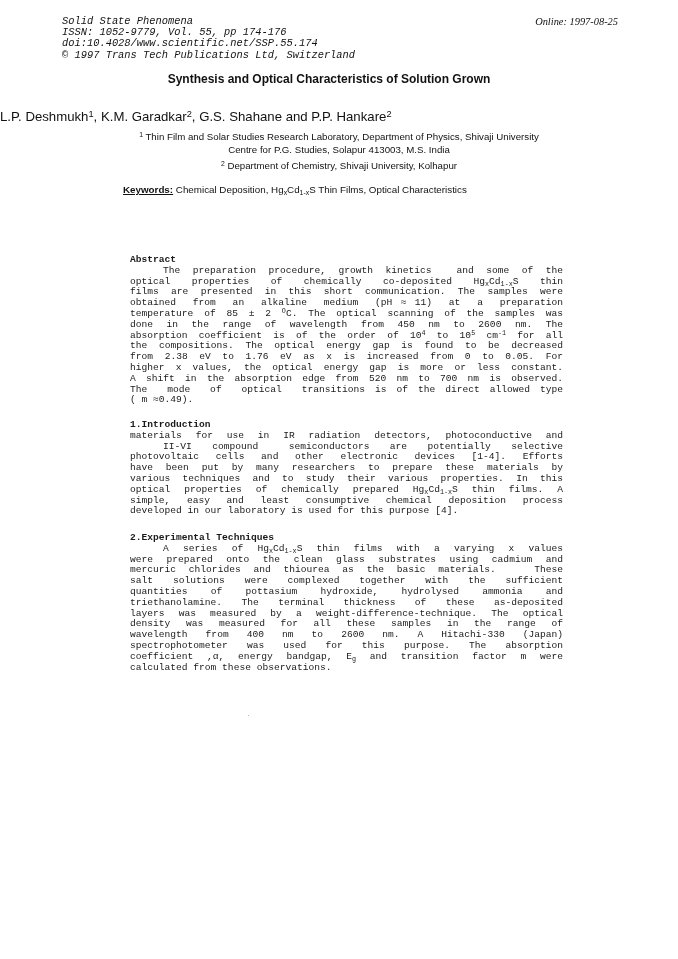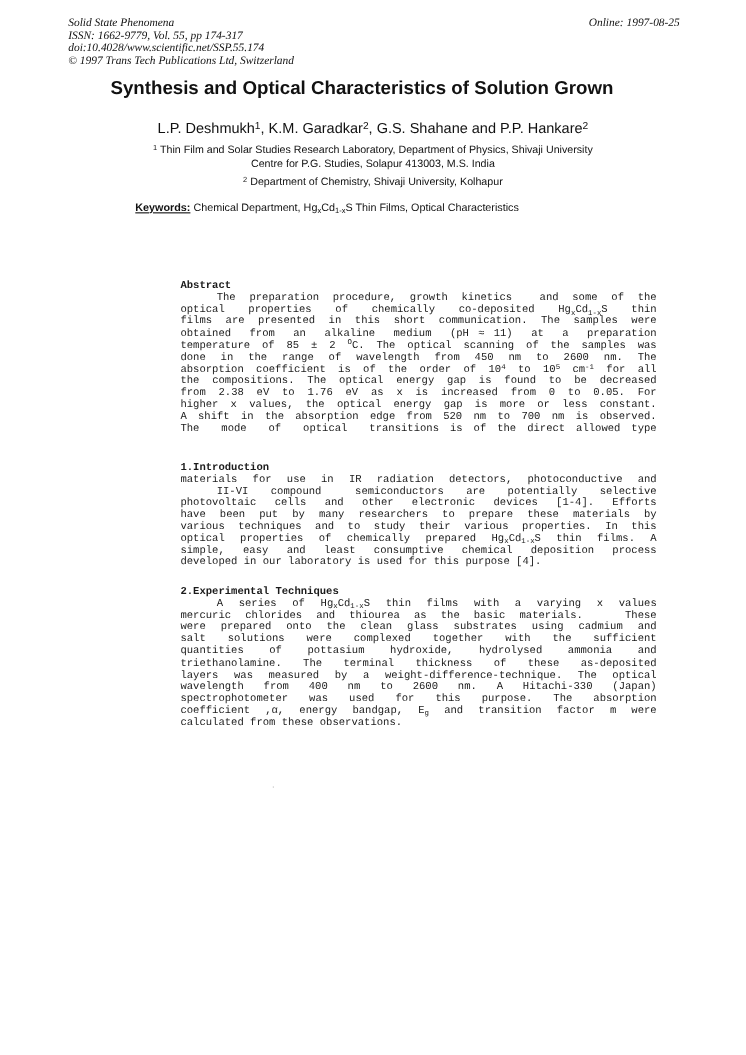--- a/index.html
+++ b/index.html
@@ -1,52 +1,52 @@
 <!DOCTYPE html>
 <html><head>
   <meta charset="utf-8">
   <style>
     html, body { margin: 0; padding: 0; background: #ffffff; }
     body { width: 678px; height: 959px; position: relative; overflow: hidden; color: #111; }
     .page { position: absolute; left: 0; top: 0; width: 678px; height: 959px; background: #fff; }
 
-    .journal { position: absolute; left: 62px; top: 16px; font-family: Liberation Serif, serif; font-style: italic; font-size: 10.4px; line-height: 11.2px; color: #111; }
+    .journal { position: absolute; left: 62px; top: 16px; font-family: Liberation Mono, monospace; font-style: italic; font-size: 10.4px; line-height: 11.2px; color: #111; }
     .online { position: absolute; right: 60px; top: 16px; font-family: Liberation Serif, serif; font-style: italic; font-size: 10.4px; line-height: 11.2px; color: #111; }
 
-    .title { position: absolute; left: 0; width: 658px; top: 72px; text-align: center; font-family: "Liberation Sans", sans-serif; font-weight: bold; font-size: 17px; line-height: 15px; color: #111; }
-    .authors { position: absolute; left: 0; width: 678px; top: 109px; text-align: center; font-family: "Liberation Sans", sans-serif; font-size: 13.2px; line-height: 16px; color: #111; }
+    .title { position: absolute; left: 0; width: 658px; top: 72px; text-align: center; font-family: "Liberation Sans", sans-serif; font-weight: bold; font-size: 12px; line-height: 15px; color: #111; }
+    .authors { position: absolute; left: 0; width: 678px; top: 109px; text-align: left; font-family: "Liberation Sans", sans-serif; font-size: 13.2px; line-height: 16px; color: #111; }
     .affil { position: absolute; left: 0; width: 678px; text-align: center; font-family: "Liberation Sans", sans-serif; font-size: 9.7px; line-height: 12.5px; color: #111; }
     .affil1 { top: 131px; }
     .affil2 { top: 160px; }
     .keywords { position: absolute; left: 123px; top: 184px; font-family: "Liberation Sans", sans-serif; font-size: 9.8px; line-height: 12px; color: #111; }
     .kw-label { font-weight: bold; text-decoration: underline; margin-top: 23px; }
 
     sub, sup { font-size: 70%; line-height: 0; position: relative; }
     sub { vertical-align: baseline; top: 0.35em; }
     sup { vertical-align: baseline; top: -0.45em; }
 
-    .body { position: absolute; left: 130px; width: 433px; font-family: "Liberation Mono", monospace; font-size: 9.6px; line-height: 10.8px; color: #1a1a1a; margin-left: 34px; }
+    .body { position: absolute; left: 130px; width: 433px; font-family: "Liberation Mono", monospace; font-size: 9.6px; line-height: 10.8px; color: #1a1a1a; }
     .body .line { display: block; white-space: pre; text-align: justify; text-align-last: justify; }
     .body .line.last { text-align-last: left; }
     .heading { font-weight: bold; display: block; white-space: pre; }
     .abstract { top: 255px; }
     .intro { top: 420px; }
     .exp { top: 533px; }
     .indent { padding-left: 33px; }
 
     .speck { position: absolute; left: 248px; top: 715px; width: 1px; height: 1px; background: #bbb; }
   </style>
 </head>
 <body>
 
 <div class="page">
 
   <div class="journal">
     <div>Solid State Phenomena</div>
-    <div>ISSN: 1662-9779, Vol. 55, pp 174-317</div>
+    <div>ISSN: 1052-9779, Vol. 55, pp 174-176</div>
     <div>doi:10.4028/www.scientific.net/SSP.55.174</div>
     <div>© 1997 Trans Tech Publications Ltd, Switzerland</div>
   </div>
   <div class="online">Online: 1997-08-25</div>
 
   <div class="title">
     <div>Synthesis and Optical Characteristics of Solution Grown</div>
   </div>
 
   <div class="authors">
@@ -55,60 +55,62 @@
 
   <div class="affil affil1">
     <div><sup>1</sup><span> Thin Film and Solar Studies Research Laboratory, Department of Physics, Shivaji University</span></div>
     <div>Centre for P.G. Studies, Solapur 413003, M.S. India</div>
   </div>
   <div class="affil affil2">
     <div><sup>2</sup><span> Department of Chemistry, Shivaji University, Kolhapur</span></div>
   </div>
 
   <div class="keywords">
-    <span class="kw-label">Keywords:</span><span> Chemical Department, Hg</span><sub>x</sub><span>Cd</span><sub>1-x</sub><span>S Thin Films, Optical Characteristics</span>
+    <span class="kw-label">Keywords:</span><span> Chemical Deposition, Hg</span><sub>x</sub><span>Cd</span><sub>1-x</sub><span>S Thin Films, Optical Characteristics</span>
   </div>
 
   <div class="body abstract">
     <span class="heading">Abstract</span>
     <span class="line indent">The preparation procedure, growth kinetics  and some of the</span>
     <span class="line"><span>optical  properties  of  chemically  co-deposited  Hg</span><sub>x</sub><span>Cd</span><sub>1-x</sub><span>S  thin</span></span>
     <span class="line">films are presented in this short communication. The samples were</span>
     <span class="line">obtained  from  an  alkaline  medium  (pH ≈ 11)  at  a  preparation</span>
     <span class="line"><span>temperature of 85 ± 2 </span><sup>O</sup><span>C. The optical scanning of the samples was</span></span>
     <span class="line">done  in  the  range  of  wavelength  from  450  nm  to  2600  nm.  The</span>
     <span class="line"><span>absorption coefficient is of the order of 10</span><sup>4</sup><span> to 10</span><sup>5</sup><span> cm</span><sup>-1</sup><span> for all</span></span>
     <span class="line">the compositions. The optical energy gap is found to be decreased</span>
     <span class="line">from 2.38 eV to 1.76 eV as x is increased from 0 to 0.05. For</span>
     <span class="line">higher x values, the optical energy gap is more or less constant.</span>
     <span class="line">A shift in the absorption edge from 520 nm to 700 nm is observed.</span>
     <span class="line">The  mode  of  optical  transitions is of the direct allowed type</span>
+    <span class="line last">( m ≈0.49).</span>
   </div>
 
   <div class="body intro">
     <span class="heading">1.Introduction</span>
     <span class="line">materials for use in IR radiation detectors, photoconductive and</span>
     <span class="line indent">II-VI  compound   semiconductors  are  potentially  selective</span>
     <span class="line">photovoltaic cells and other electronic devices [1-4]. Efforts</span>
     <span class="line">have been put by many researchers to prepare these materials by</span>
     <span class="line">various techniques and to study their various properties. In this</span>
     <span class="line"><span>optical properties of chemically prepared Hg</span><sub>x</sub><span>Cd</span><sub>1-x</sub><span>S thin films. A</span></span>
     <span class="line">simple,  easy  and  least  consumptive  chemical  deposition  process</span>
     <span class="line last">developed in our laboratory is used for this purpose [4].</span>
   </div>
 
   <div class="body exp">
     <span class="heading">2.Experimental Techniques</span>
     <span class="line indent"><span>A  series  of  Hg</span><sub>x</sub><span>Cd</span><sub>1-x</sub><span>S  thin  films  with  a  varying  x  values</span></span>
+    <span class="line">were prepared onto the clean glass substrates using cadmium and</span>
     <span class="line">mercuric chlorides and thiourea as the basic materials.   These</span>
-    <span class="line">were prepared onto the clean glass substrates using cadmium and</span>
     <span class="line">salt  solutions  were  complexed  together  with  the  sufficient</span>
     <span class="line">quantities  of  pottasium  hydroxide,  hydrolysed  ammonia  and</span>
     <span class="line">triethanolamine. The terminal thickness of these as-deposited</span>
     <span class="line">layers was measured by a weight-difference-technique. The optical</span>
+    <span class="line">density  was  measured  for  all  these  samples  in  the  range  of</span>
     <span class="line">wavelength  from  400  nm  to  2600  nm.  A  Hitachi-330  (Japan)</span>
     <span class="line">spectrophotometer  was  used  for  this  purpose.  The  absorption</span>
     <span class="line"><span>coefficient ,α, energy bandgap, E</span><sub>g</sub><span> and transition factor m were</span></span>
     <span class="line last">calculated from these observations.</span>
   </div>
 
   <div class="speck"></div>
 </div>
 
 </body></html>

